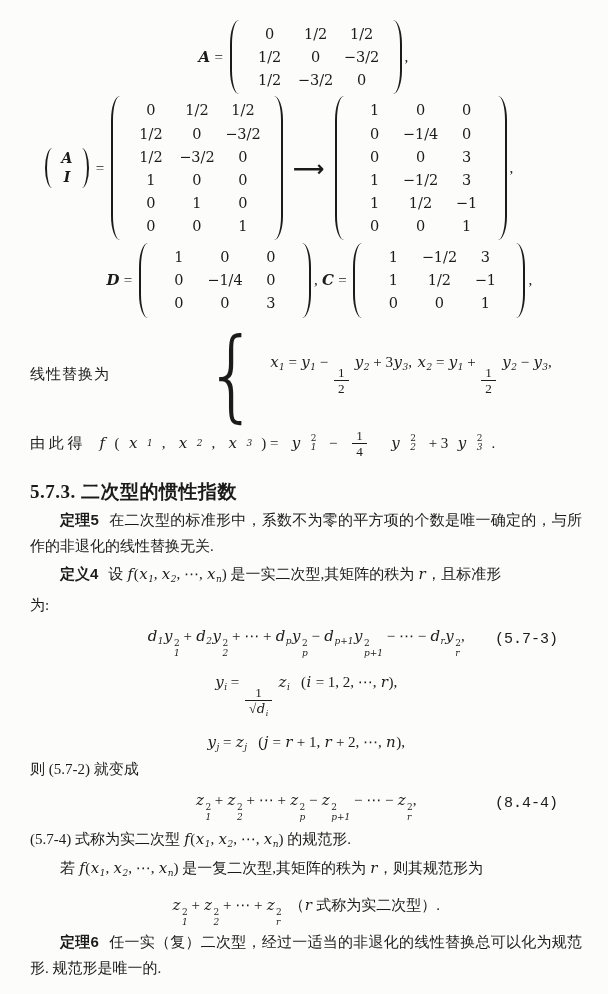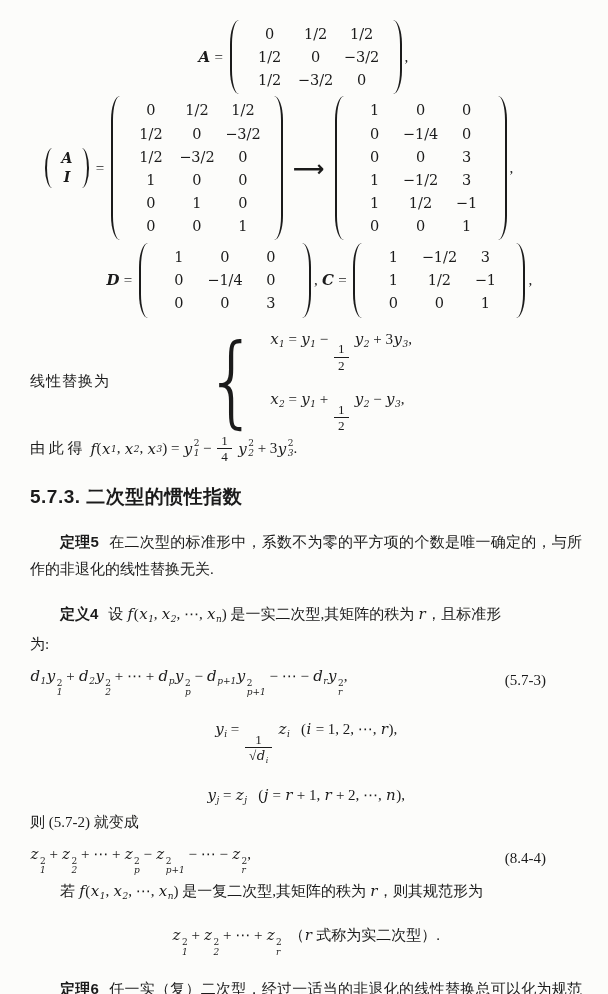--- a/index.html
+++ b/index.html
@@ -38,34 +38,34 @@
   .block-a{margin:4px 0 0 168px;}
   .block-ai{margin:2px 0 0 12px;}
   .block-dc{margin:3px 0 0 76px;}
   .arrow{font-family:"DejaVu Sans",sans-serif;font-size:22px;margin:0 7px;font-weight:bold;}
 
   
   .linsub{display:flex;align-items:center;margin-top:12px;}
   .linsub-label{width:170px;font-weight:normal;letter-spacing:1px;}
   .sys{display:flex;align-items:center;}
   .brace{font-family:"DejaVu Sans",sans-serif;font-size:100px;font-weight:100;line-height:0.9;margin-right:6px;transform:scaleX(0.85);}
-  .sys-lines{display:flex;flex-direction:column;gap:17px;}
+  .sys-lines{display:flex;flex-direction:row;gap:5px;}
   .sys-line{font-size:15px;}
 
-  .result-line{margin-top:0;display:flex;align-items:center;}
+  .result-line{margin-top:8px;display:flex;align-items:center;gap:9px;}
 
   
-  .heading{margin-top:20px;font-size:19px;font-weight:bold;font-family:Liberation Sans, sans-serif;letter-spacing:0.5px;}
-  .para{margin-top:19px;line-height:1.75;text-align:justify;}
+  .heading{margin-top:20px;font-size:19px;font-weight:bold;font-family:Liberation Serif, serif;letter-spacing:0.5px;}
+  .para{margin-top:2px;line-height:1.75;text-align:justify;}
   .indent1{text-indent:2em;}
   .lbl{font-weight:bold;font-family:"Liberation Sans",sans-serif;margin-right:10px;}
   .plainline{margin-top:5px;line-height:1.7;}
-  .eqline{position:relative;text-align:left;margin-top:7px;line-height:1.5;}
-  .eqtag{position:absolute;right:36px;top:4px;font-family:Liberation Serif, serif;}
-  .ctr{text-align:center;margin-top:22px;}
+  .eqline{position:relative;text-align:center;margin-top:7px;line-height:1.5;}
+  .eqtag{position:absolute;right:24px;top:4px;font-family:Liberation Mono, monospace;}
+  .ctr{text-align:center;margin-top:15px;}
 </style>
 </head>
 <body>
 
 <div class="page">
 
   <div class="eqrow block-a">
     <span class="mlabel"><span class="mvar">A</span><span class="ttext"> = </span></span>
     <span class="mat">
         <span class="paren lp"></span>
@@ -292,20 +292,21 @@
         </span><span class="ttext"> − </span><span class="mvar">z</span><span class="scripts">
           <span class="s-sup">2</span>
           <span class="s-sub">p+1</span>
         </span><span class="ttext"> − ⋯ − </span><span class="mvar">z</span><span class="scripts">
           <span class="s-sup">2</span>
           <span class="s-sub">r</span>
         </span><span class="ttext">,</span></span>
     <span class="eqtag">(8.4-4)</span>
   </div>
 
+  <div class="plainline"><span class="ttext">(5.7-4) 式称为实二次型 </span><span class="mvar">f</span><span class="ttext">(</span><span class="mvar">x</span><span class="sub">1</span><span class="ttext">, </span><span class="mvar">x</span><span class="sub">2</span><span class="ttext">, ⋯, </span><span class="mvar">x</span><span class="sub">n</span><span class="ttext">) 的规范形.</span></div>
   <div class="para indent1" style="margin-top:2px;"><span class="ttext">若 </span><span class="mvar">f</span><span class="ttext">(</span><span class="mvar">x</span><span class="sub">1</span><span class="ttext">, </span><span class="mvar">x</span><span class="sub">2</span><span class="ttext">, ⋯, </span><span class="mvar">x</span><span class="sub">n</span><span class="ttext">) 是一复二次型,其矩阵的秩为 </span><span class="mvar">r</span><span class="ttext">，则其规范形为</span></div>
   <div class="ctr"><span class="mvar">z</span><span class="scripts">
         <span class="s-sup">2</span>
         <span class="s-sub">1</span>
       </span><span class="ttext"> + </span><span class="mvar">z</span><span class="scripts">
         <span class="s-sup">2</span>
         <span class="s-sub">2</span>
       </span><span class="ttext"> + ⋯ + </span><span class="mvar">z</span><span class="scripts">
         <span class="s-sup">2</span>
         <span class="s-sub">r</span>

